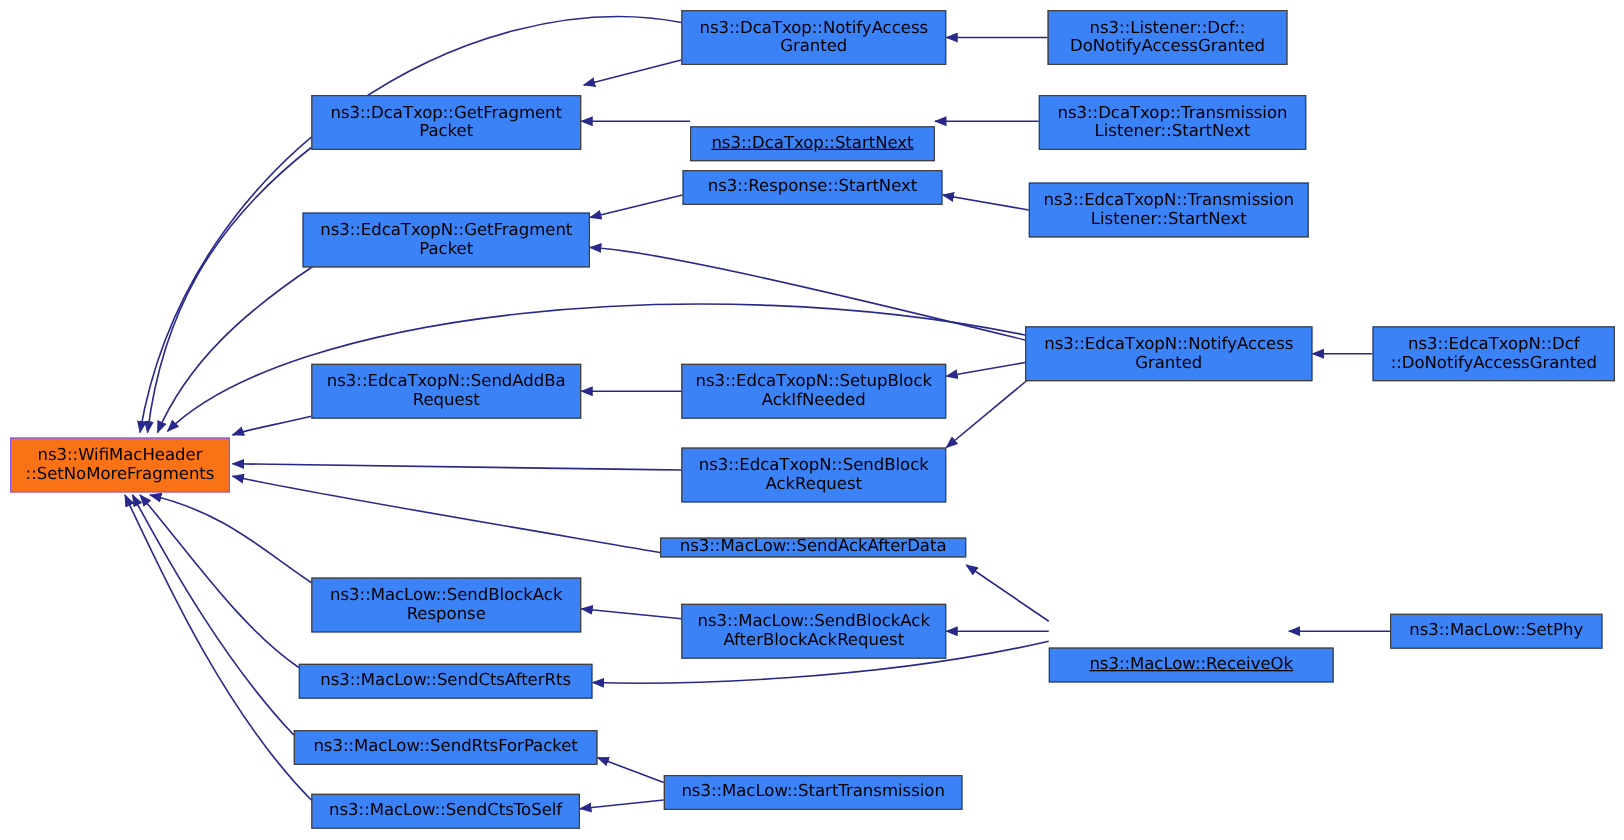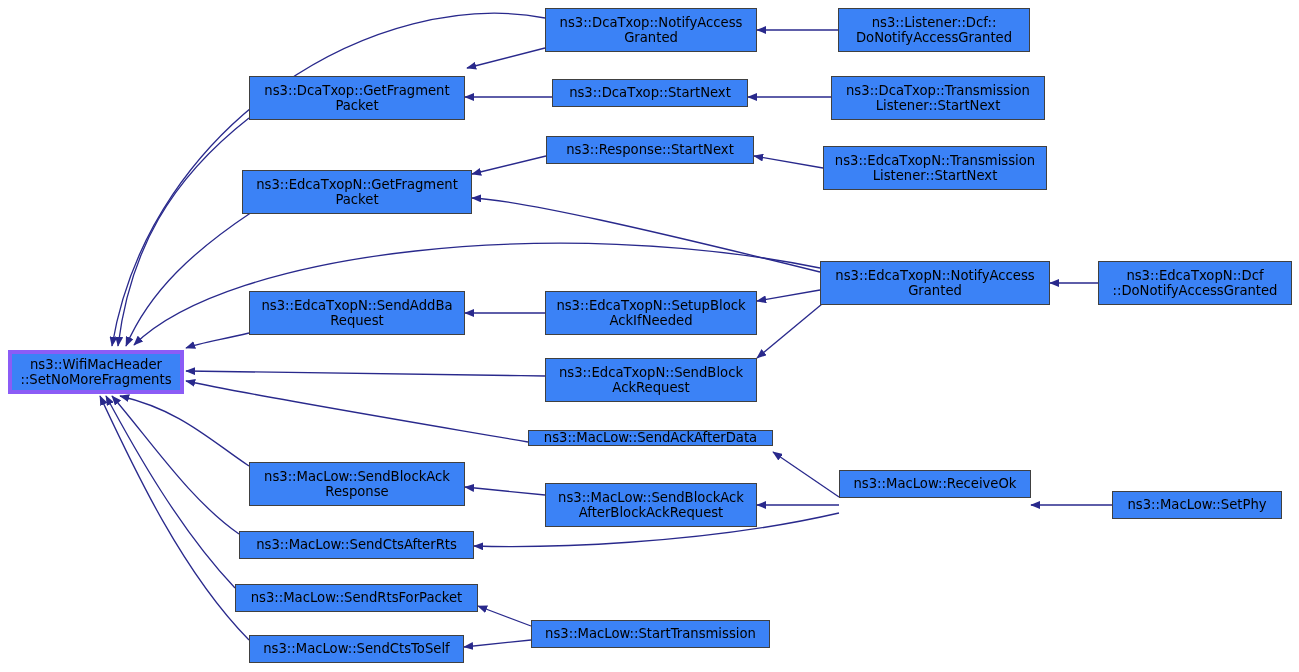--- a/index.html
+++ b/index.html
@@ -21,22 +21,22 @@
     align-items:center;
     justify-content:center;
     text-align:center;
     font-size:13.2px;
     line-height:15.5px;
     letter-spacing:0px;
     white-space:pre-line;
     z-index:2;
   }
   .node.root{
-    background:#3b82f6;
-    border:4px solid #8b5cf6;
+    background:#f97316;
+    border:1px solid #8b5cf6;
   }
 </style>
 </head>
 <body>
 
 <div id="canvas">
   <svg id="edges" viewBox="0 0 1299 672" xmlns="http://www.w3.org/2000/svg">
     <defs>
       <marker id="ah" markerWidth="10" markerHeight="8" refX="9.2" refY="4" orient="auto" markerUnits="userSpaceOnUse">
         <path d="M0,0 L10,4 L0,8 z" fill="#29298c"></path>
@@ -76,21 +76,21 @@
   </svg>
   <div id="nodes">
       <div class="node root" style="left: 8px; top: 350px; width: 176px; height: 44px;">ns3::WifiMacHeader
 ::SetNoMoreFragments</div>
       <div class="node" style="left: 249px; top: 76px; width: 216px; height: 44px;">ns3::DcaTxop::GetFragment
 Packet</div>
       <div class="node" style="left: 545px; top: 8px; width: 212px; height: 44px;">ns3::DcaTxop::NotifyAccess
 Granted</div>
       <div class="node" style="left: 838px; top: 8px; width: 192px; height: 44px;">ns3::Listener::Dcf::
 DoNotifyAccessGranted</div>
-      <div class="node" style="left: 552px; top: 79px; width: 196px; height: 28px;">ns3::DcaTxop::StartNext</div>
+      <div class="node" style="left: 552px; top: 101px; width: 196px; height: 28px; text-decoration: underline;">ns3::DcaTxop::StartNext</div>
       <div class="node" style="left: 831px; top: 76px; width: 214px; height: 44px;">ns3::DcaTxop::Transmission
 Listener::StartNext</div>
       <div class="node" style="left: 242px; top: 170px; width: 230px; height: 44px;">ns3::EdcaTxopN::GetFragment
 Packet</div>
       <div class="node" style="left: 546px; top: 136px; width: 208px; height: 28px;">ns3::Response::StartNext</div>
       <div class="node" style="left: 823px; top: 146px; width: 224px; height: 44px;">ns3::EdcaTxopN::Transmission
 Listener::StartNext</div>
       <div class="node" style="left: 820px; top: 261px; width: 230px; height: 44px;">ns3::EdcaTxopN::NotifyAccess
 Granted</div>
       <div class="node" style="left: 1098px; top: 261px; width: 194px; height: 44px;">ns3::EdcaTxopN::Dcf
@@ -99,20 +99,20 @@
 Request</div>
       <div class="node" style="left: 545px; top: 291px; width: 212px; height: 44px;">ns3::EdcaTxopN::SetupBlock
 AckIfNeeded</div>
       <div class="node" style="left: 545px; top: 358px; width: 212px; height: 44px;">ns3::EdcaTxopN::SendBlock
 AckRequest</div>
       <div class="node" style="left: 528px; top: 430px; width: 245px; height: 16px;">ns3::MacLow::SendAckAfterData</div>
       <div class="node" style="left: 249px; top: 462px; width: 216px; height: 44px;">ns3::MacLow::SendBlockAck
 Response</div>
       <div class="node" style="left: 545px; top: 483px; width: 212px; height: 44px;">ns3::MacLow::SendBlockAck
 AfterBlockAckRequest</div>
-      <div class="node" style="left: 839px; top: 470px; width: 192px; height: 28px;">ns3::MacLow::ReceiveOk</div>
+      <div class="node" style="left: 839px; top: 518px; width: 228px; height: 28px; text-decoration: underline;">ns3::MacLow::ReceiveOk</div>
       <div class="node" style="left: 1112px; top: 491px; width: 170px; height: 28px;">ns3::MacLow::SetPhy</div>
       <div class="node" style="left: 239px; top: 531px; width: 235px; height: 28px;">ns3::MacLow::SendCtsAfterRts</div>
       <div class="node" style="left: 235px; top: 584px; width: 243px; height: 28px;">ns3::MacLow::SendRtsForPacket</div>
       <div class="node" style="left: 249px; top: 635px; width: 215px; height: 28px;">ns3::MacLow::SendCtsToSelf</div>
       <div class="node" style="left: 531px; top: 620px; width: 239px; height: 28px;">ns3::MacLow::StartTransmission</div>
     </div>
 </div>
 
 </body></html>

